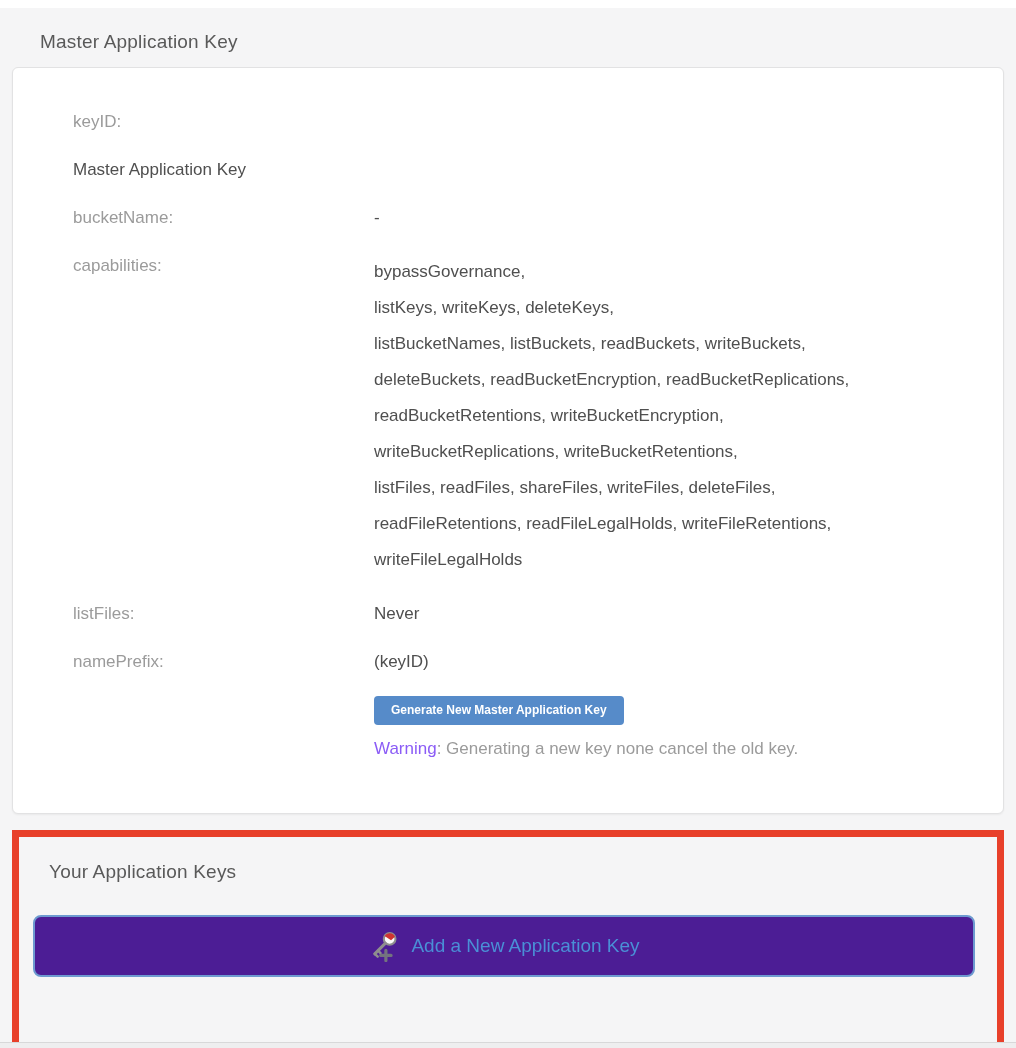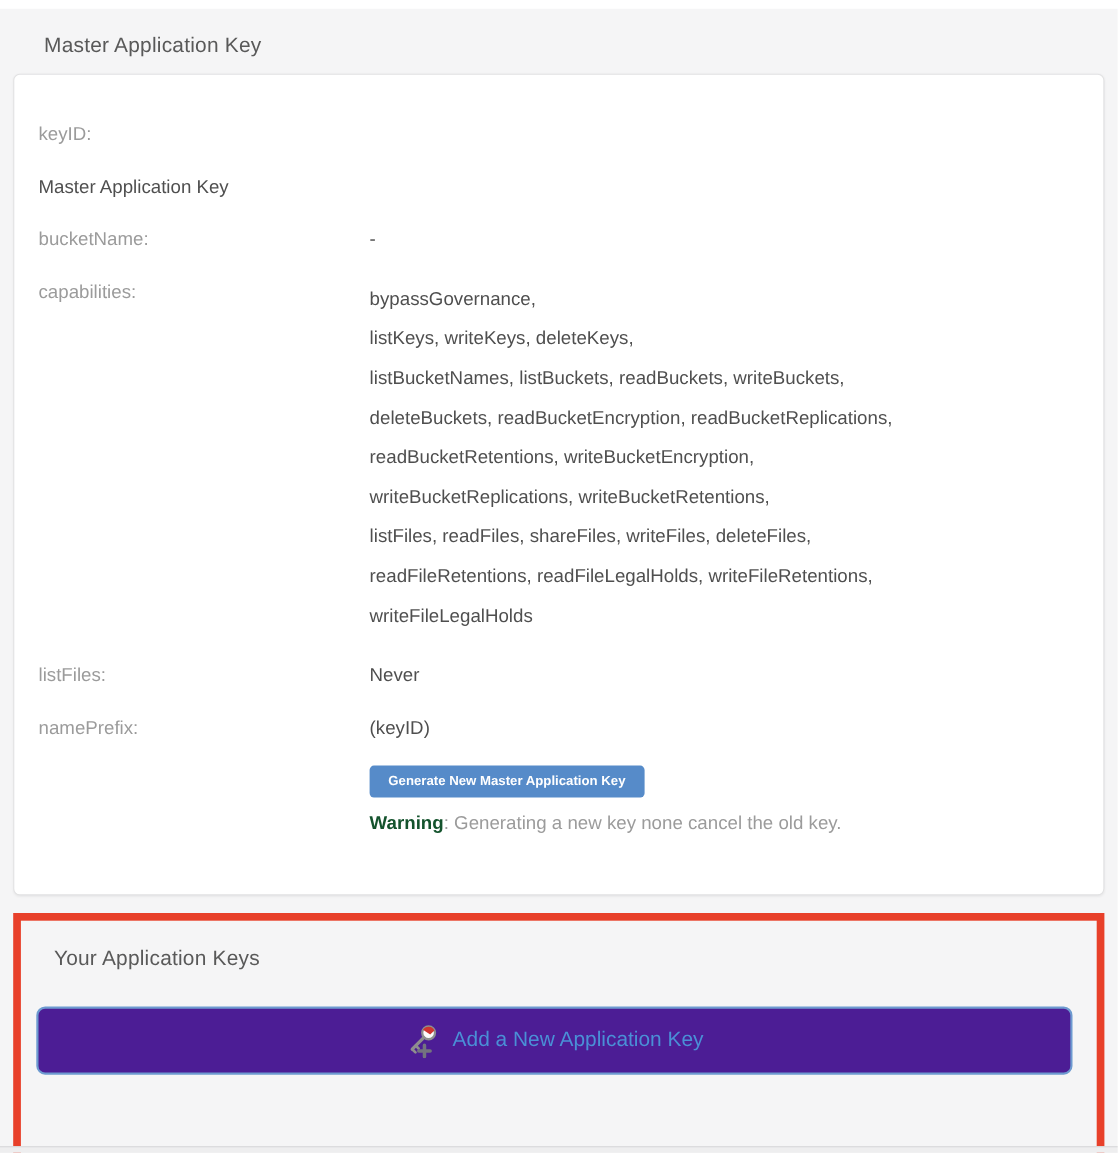--- a/index.html
+++ b/index.html
@@ -18,21 +18,21 @@
     color: #595959;
     margin: 23px 0 14px 40px;
     letter-spacing: 0.2px;
   }
   .card {
     margin: 0 12px;
     background: #ffffff;
     border: 1px solid #e2e2e3;
     border-radius: 6px;
     box-shadow: 0 1px 2px rgba(0,0,0,0.05);
-    padding: 30px 45px 52px 22px;
+    padding: 30px 45px 52px 60px;
   }
   .row {
     display: flex;
     padding: 12px 0;
     font-size: 17px;
     line-height: 24px;
   }
   .row-label {
     flex: 0 0 301px;
     color: #9b9b9b;
@@ -54,21 +54,21 @@
     font-weight: 700;
     padding: 7px 17px 8px 17px;
     cursor: pointer;
   }
   .warning-line {
     margin: 12px 0 0 301px;
     font-size: 17px;
     line-height: 24px;
     color: #9b9b9b;
   }
-  .warning-bold { font-weight: 700; color: #14532d; text-align: center; }
+  .warning-bold { font-weight: 400; color: #8b5cf6; text-align: center; }
   .highlight-box {
     margin: 16px 12px 0 12px;
     border: 7px solid #e8402a;
     padding: 20px 22px 22px 14px;
     height: 232px;
   }
   .highlight-box .section-title {
     margin: 4px 0 0 16px;
   }
   .add-key-btn {

